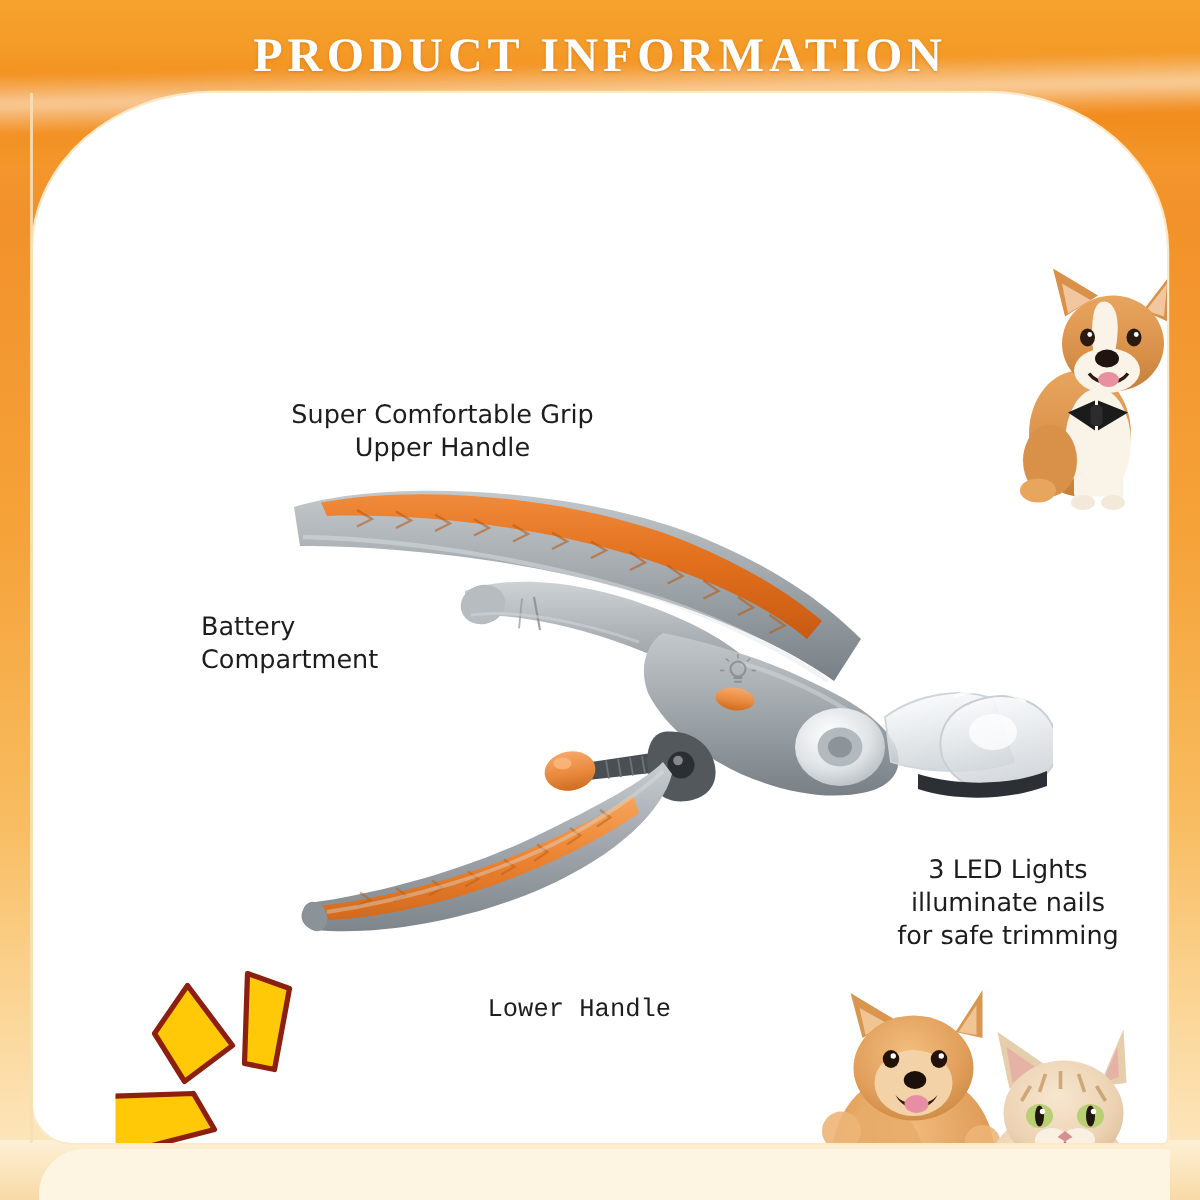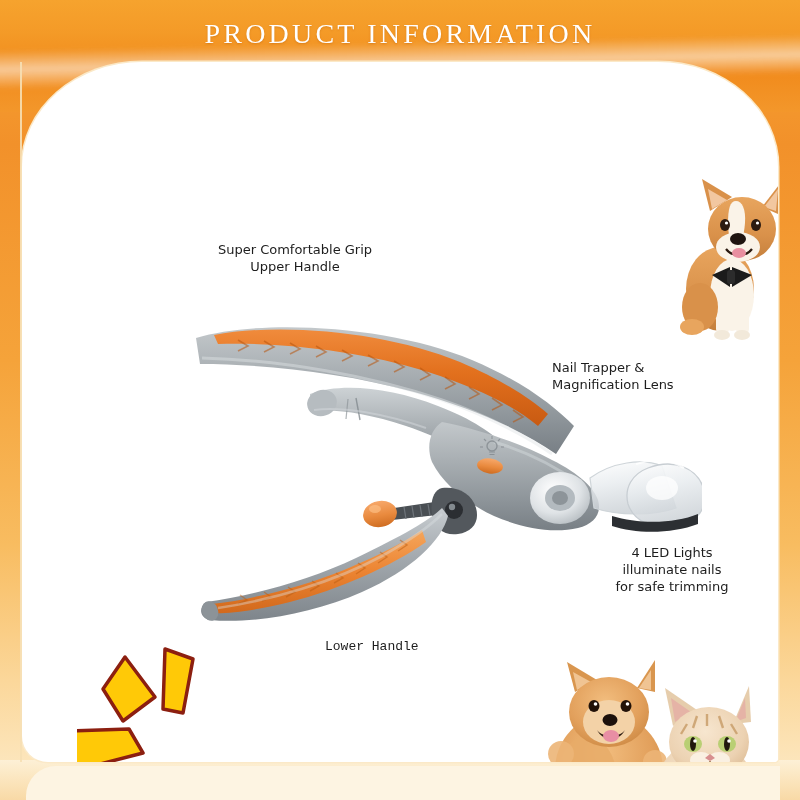--- a/index.html
+++ b/index.html
@@ -20,21 +20,21 @@
     overflow:hidden;
   }
   .header-gloss{
     position:absolute;left:-40px;top:42px;width:900px;height:40px;
     background:linear-gradient(180deg,rgba(255,255,255,0) 0%,rgba(255,255,255,.55) 50%,rgba(255,255,255,0) 100%);
     transform:rotate(-1.1deg);filter:blur(2px);
   }
   .title{
     position:absolute;left:0;top:20px;width:800px;text-align:center;
     font-family:"Liberation Serif", "DejaVu Serif", serif;
-    font-size:28px;font-weight:400;color:#ffffff;letter-spacing:3.2px;
+    font-size:32px;font-weight:700;color:#ffffff;letter-spacing:3.2px;
     text-shadow:0 1px 2px rgba(170,80,0,.35);
     line-height:1;
   }
 
   
   .sheet{
     position:absolute;left:22px;top:62px;width:756px;height:700px;
     background:#ffffff;
     border-top-left-radius:120px 105px;
     border-top-right-radius:120px 105px;
@@ -56,21 +56,21 @@
   }
   .bottom-band-round{
     position:absolute;left:26px;bottom:0px;width:754px;height:34px;
     background:#fdf4e2;border-top-left-radius:30px;
   }
 
   
   .lbl{
     position:absolute;color:#1d1d1d;
     font-family:"DejaVu Sans", sans-serif;
-    font-size:13px;line-height:1.30;white-space:pre;
+    font-size:17px;line-height:1.30;white-space:pre;margin-top:24px;
   }
   .lbl.c{text-align:center;}
   .lbl.l{text-align:left;}
 
   #label-upper-handle{left:163px;top:180px;text-align:center;width:220px;}
   #label-battery{left:112px;top:321px;text-align:left;}
   #label-blade-lever{left:78px;top:451px;text-align:left;}
   #label-lower-handle{left:303px;top:577px;text-align:left;font-family:Liberation Mono, monospace;}
   #label-nail-trapper{left:530px;top:298px;text-align:left;}
   #label-led{left:575px;top:483px;text-align:center;width:150px;}
@@ -403,24 +403,24 @@
           <ellipse cx="182" cy="106" rx="11" ry="8" fill="#faf0e2"></ellipse>
           <path d="M173 100 l-5 4 l5 3 l5 -3 Z" fill="#d88f8f"></path>
           <path d="M173 107 L173 111 M173 111 C169 114 165 113 163 110 M173 111 C177 114 181 113 183 110" stroke="#9c7a52" stroke-width="1.6" fill="none"></path>
 
           <ellipse cx="168" cy="134" rx="26" ry="22" fill="#f6e8d4" opacity="0.8"></ellipse>
         </g>
       </svg>
 
       <div class="lbl c" id="label-upper-handle">Super Comfortable Grip
 Upper Handle</div>
+      <div class="lbl l" id="label-battery">Battery
+Compartment</div>
       <div class="lbl l" id="label-lower-handle">Lower Handle</div>
-      <div class="lbl l" id="label-nail-trapper">Nail Trapper &amp;
-Magnification Lens</div>
-      <div class="lbl c" id="label-led">4 LED Lights
+      <div class="lbl c" id="label-led">3 LED Lights
 illuminate nails
 for safe trimming</div>
 
     </div>
   </div>
 
   <div class="frame-line-left"></div>
 
   <div class="title">PRODUCT INFORMATION</div>
 

